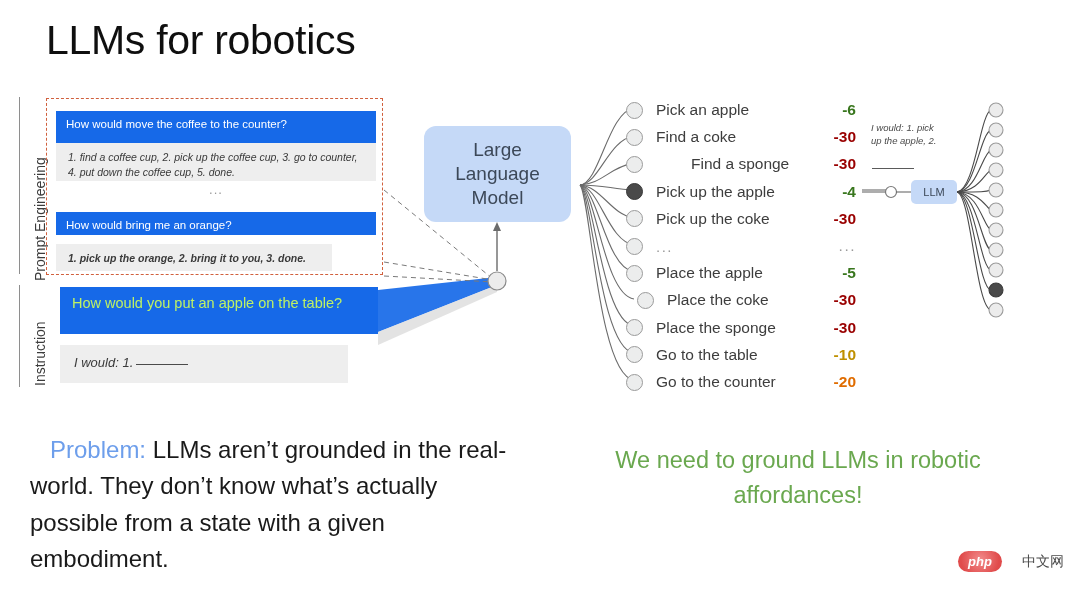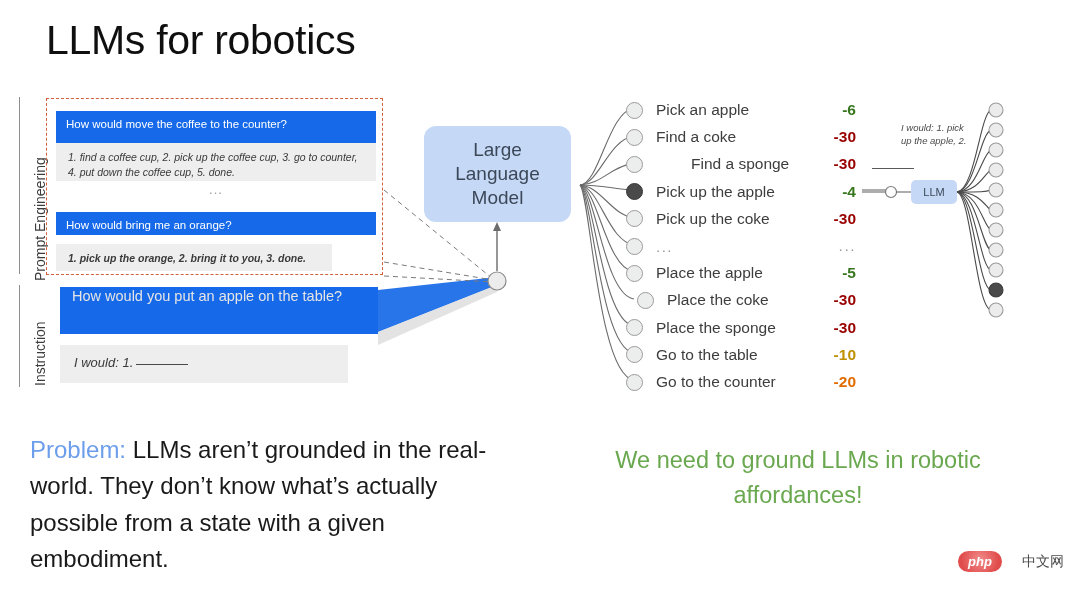--- a/index.html
+++ b/index.html
@@ -95,24 +95,24 @@
   .ell1      { left: 56px;  top: 182px; width: 320px; }
   .bubble-q2 { left: 56px;  top: 212px; width: 320px; height: 23px; }
   .bubble-a2 { left: 56px;  top: 244px; width: 276px; height: 27px; font-weight: bold; }
 
   
   .bubble-q3 {
     position: absolute;
     left: 60px; top: 287px;
     width: 318px; height: 47px;
     background: #1669e8;
-    color: #e5e5e5;
+    color: #bef264;
     font-size: 14.5px;
     box-sizing: border-box;
-    padding: 0 12px;
+    padding: 7px 12px;
     line-height: 1.28;
   }
   .bubble-a3 {
     position: absolute;
     left: 60px; top: 345px;
     width: 288px; height: 38px;
     background: #eeeeee;
     color: #3a3a3a;
     font-size: 13px;
     font-style: italic;
@@ -206,41 +206,40 @@
   
   .right-note {
     position: absolute;
     left: 871px;
     top: 122px;
     width: 74px;
     font-size: 9.5px;
     font-style: italic;
     color: #4a4a4a;
     line-height: 1.35;
-    margin-left: 30px;
   }
   .right-underline {
     position: absolute;
     left: 872px;
     top: 168px;
     width: 42px;
     border-bottom: 1.2px solid #5a5a5a;
   }
 
   
   .bottom-left {
     position: absolute;
     left: 30px;
     top: 432px;
     width: 500px;
     font-size: 24px;
     line-height: 1.52;
     color: #1a1a1a;
   }
-  .kw-problem { color: #6d9eeb; }
+  .kw-problem { color: #6d9eeb; margin-left: 20px; }
 
   .bottom-right {
     position: absolute;
     left: 572px;
     top: 443px;
     width: 452px;
     font-size: 23.5px;
     line-height: 1.5;
     color: #6aa84f;
     text-align: center;

